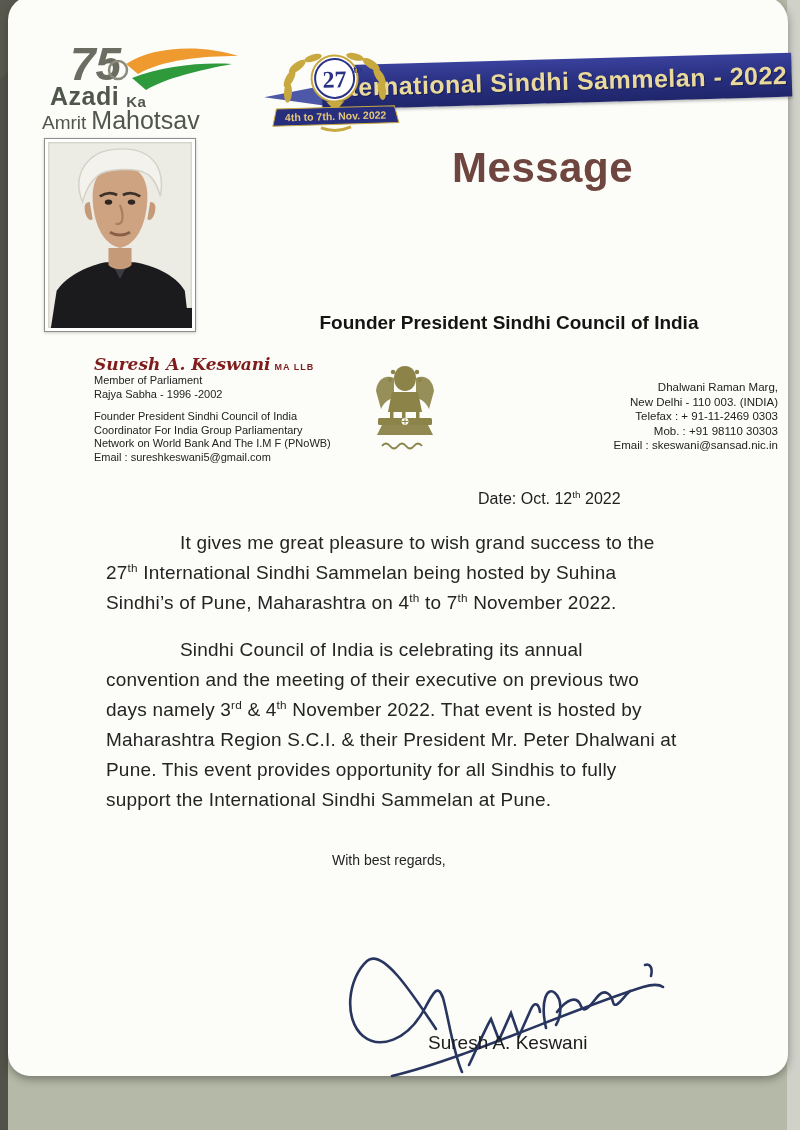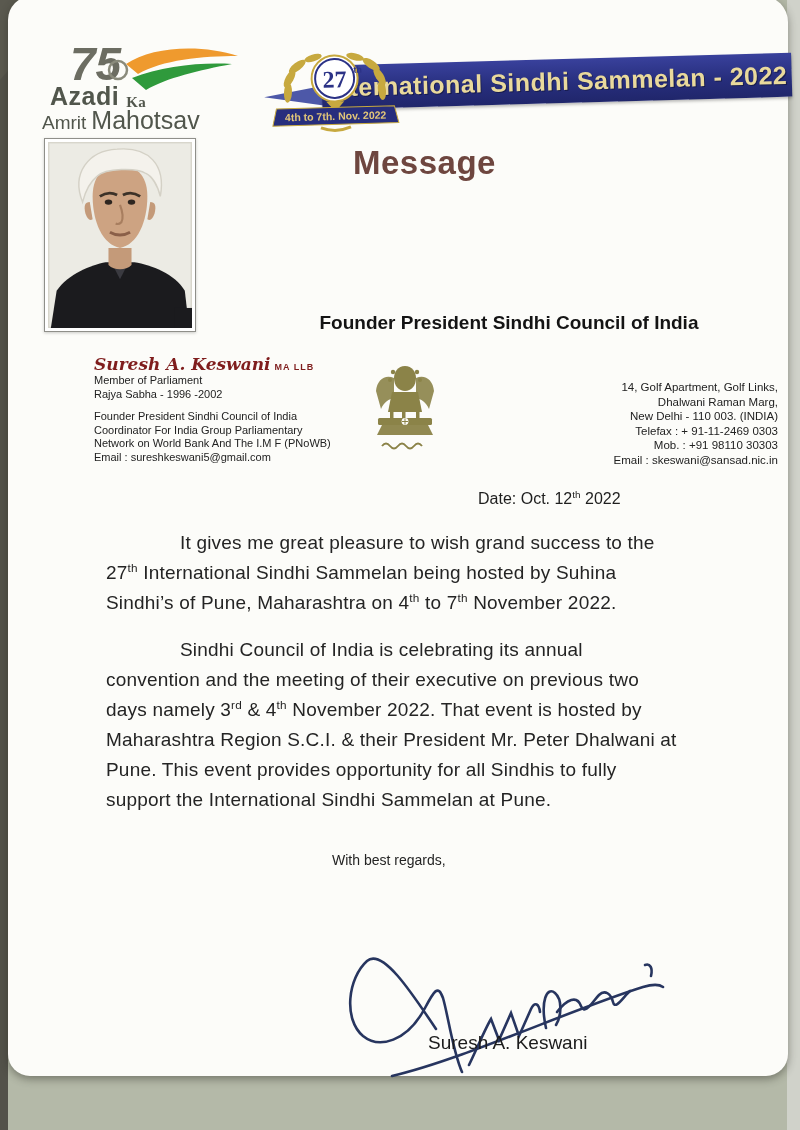--- a/index.html
+++ b/index.html
@@ -12,37 +12,37 @@
     clip-path:polygon(0 0,100% 0,0 100%);}
   .page{
     position:absolute;left:8px;top:-4px;width:780px;height:1080px;
     background:#fcfcf9;border-radius:24px 26px 22px 22px;
     box-shadow:0 3px 8px rgba(40,40,30,.45);
   }
   .abs{position:absolute;}
   
   .amrit{left:22px;top:38px;width:215px;height:100px;color:#51564c;margin-left:12px;}
   .amrit .l1{position:absolute;left:8px;top:48px;font-weight:bold;font-size:25px;letter-spacing:.5px;}
-  .amrit .l1 .ka{font-size:15px;font-weight:bold;position:relative;top:2px;margin-left:7px;font-family:Liberation Serif, serif;}
+  .amrit .l1 .ka{font-size:15px;font-weight:bold;position:relative;top:2px;margin-left:7px;}
   .amrit .l2{position:absolute;left:0;top:72px;font-weight:normal;font-size:19px;}
   .amrit .l2 .maho{font-size:25px;margin-left:5px;}
   
   .banner{left:256px;top:52px;width:528px;height:84px;transform:rotate(-1.6deg);}
   .band{position:absolute;left:58px;top:12px;width:470px;height:44px;
     background:linear-gradient(180deg,#39419c 0%,#272e7d 55%,#20266b 100%);
     display:flex;align-items:center;justify-content:center;
     box-shadow:0 2px 3px rgba(0,0,0,.25);}
   .band-tail{position:absolute;left:0;top:30px;width:72px;height:24px;background:#4d58a8;
     clip-path:polygon(100% 0,0 50%,100% 100%);}
   .band-title{color:#e9d99c;font-weight:bold;font-size:25px;letter-spacing:.5px;white-space:nowrap;
     text-shadow:1px 1px 0 rgba(0,0,0,.35);}
   .badge{position:absolute;left:6px;top:-2px;}
   
-  .msg{left:345px;top:148px;width:280px;text-align:left;
-    font-size:33px;font-weight:bold;color:#6e463f;letter-spacing:.5px;}
+  .msg{left:345px;top:148px;width:280px;text-align:right;
+    font-size:42px;font-weight:bold;color:#6e463f;letter-spacing:.5px;}
   
   .photo{left:36px;top:142px;width:152px;height:194px;background:#fff;
     border:1px solid #8f8f8a;box-shadow:0 1px 3px rgba(0,0,0,.2);padding:3px;box-sizing:border-box;}
   .photo svg{display:block;width:100%;height:100%;}
   
   .founder{left:286px;top:316px;width:430px;text-align:center;
     font-size:19px;font-weight:bold;color:#141414;}
   
   .lh-left{left:86px;top:358px;width:290px;color:#1d1d1d;}
   .lh-name{font-family:"DejaVu Serif","Liberation Serif",serif;font-style:italic;font-weight:bold;
@@ -179,21 +179,20 @@
         <circle cx="39" cy="63.5" r="3.4" fill="#fcfcf9"></circle>
         <path d="M39,60.5 v6 M36,63.5 h6" stroke="#8b8348" stroke-width="1"></path>
 
         <path d="M16,67 h46 l5,10 h-56 Z" opacity=".95"></path>
       </g>
       <path d="M16,88 q4,-5 8,0 t8,0 t8,0 t8,0 t8,0" fill="none" stroke="#8b8348" stroke-width="2"></path>
     </svg>
   </div>
 
   <div class="abs lh-right">
-    <div>14, Golf Apartment, Golf Links,</div>
     <div>Dhalwani Raman Marg,</div>
     <div>New Delhi - 110 003. (INDIA)</div>
     <div>Telefax : + 91-11-2469 0303</div>
     <div>Mob. : +91 98110 30303</div>
     <div>Email : skeswani@sansad.nic.in</div>
   </div>
 
   <div class="abs dateline"><span>Date: Oct. 12</span><sup>th</sup><span> 2022</span></div>
 
   <div class="abs letterbody">

